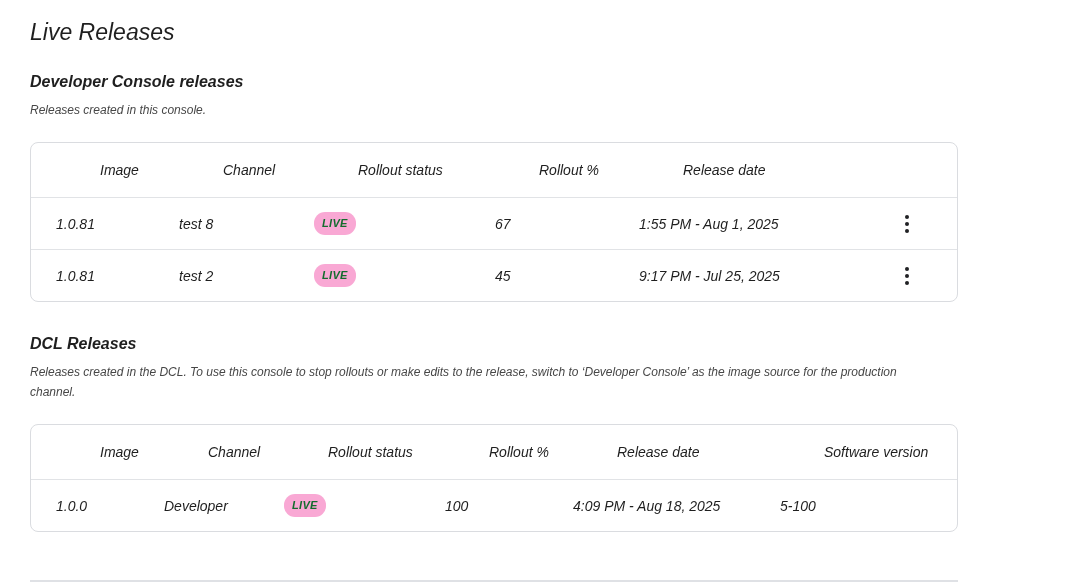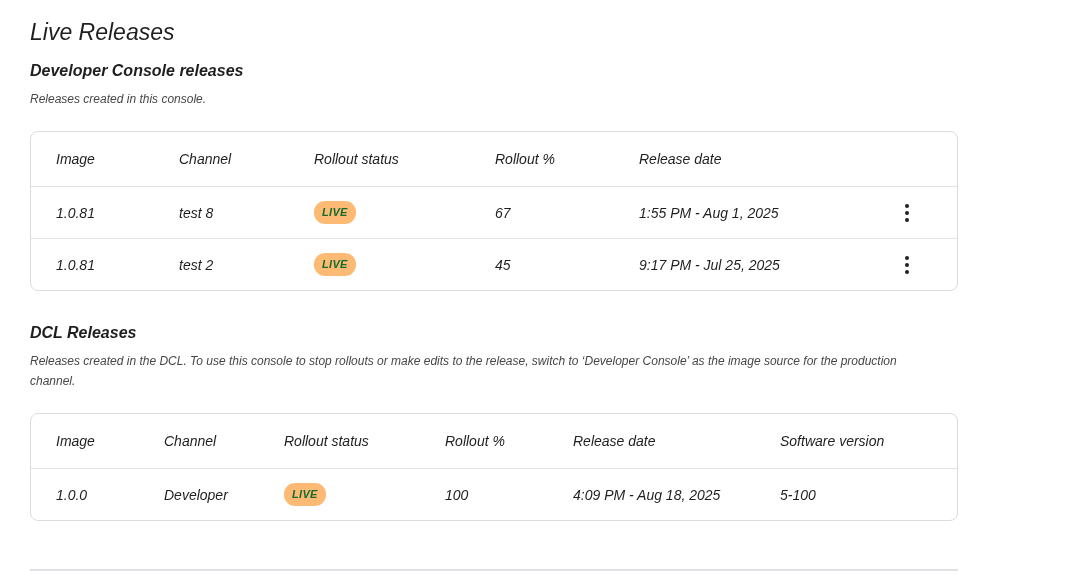--- a/index.html
+++ b/index.html
@@ -29,21 +29,21 @@
     color: #1f1f1f;
   }
   .section-desc {
     font-size: 12px;
     line-height: 20px;
     color: #474747;
     margin: 8px 0 0 0;
     max-width: 890px;
   }
 
-  .sec-dev .section-heading { margin-top: 15px; }
+  .sec-dev .section-heading { margin-top: 26px; }
   .sec-dcl .section-heading { margin-top: 32px; }
 
   .table {
     width: 928px;
     border: 1px solid #dadce0;
     border-radius: 8px;
     margin-top: 22px;
     background: #fff;
   }
   .trow {
@@ -57,30 +57,31 @@
 
   
   .t-dev .trow { grid-template-columns: 123px 135px 181px 144px 1fr 100px; }
   
   .t-dcl .trow { grid-template-columns: 108px 120px 161px 128px 207px 1fr; }
 
   .th {
     font-size: 14px;
     font-weight: 500;
     color: #1f1f1f;
+    margin-left: 44px;
   }
   .td {
     font-size: 14px;
     font-weight: 400;
     color: #1f1f1f;
   }
 
   .badge-live {
     display: inline-block;
-    background: #fdba74;
+    background: #f9a8d4;
     color: #146c2e;
     font-size: 11px;
     font-weight: 700;
     letter-spacing: 0.3px;
     line-height: 1;
     padding: 6px 8px;
     border-radius: 11px;
   }
 
   .actions-cell { display: flex; justify-content: center; }

